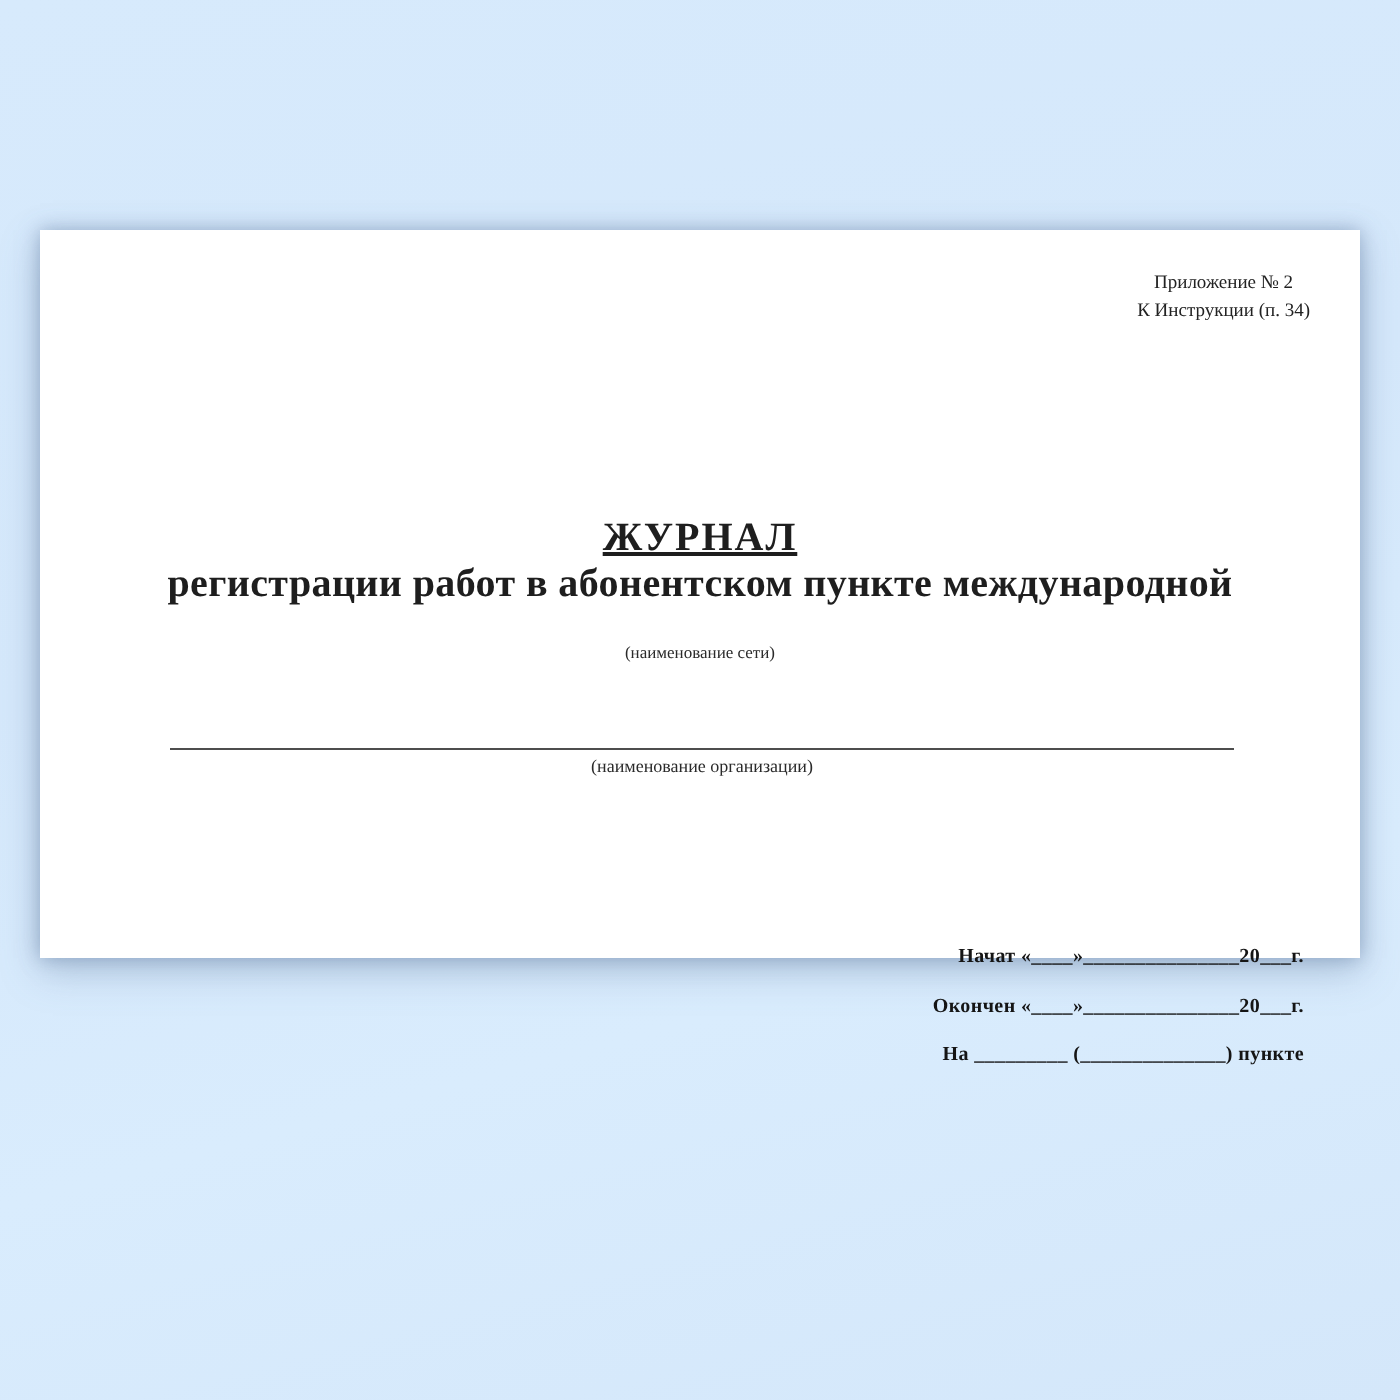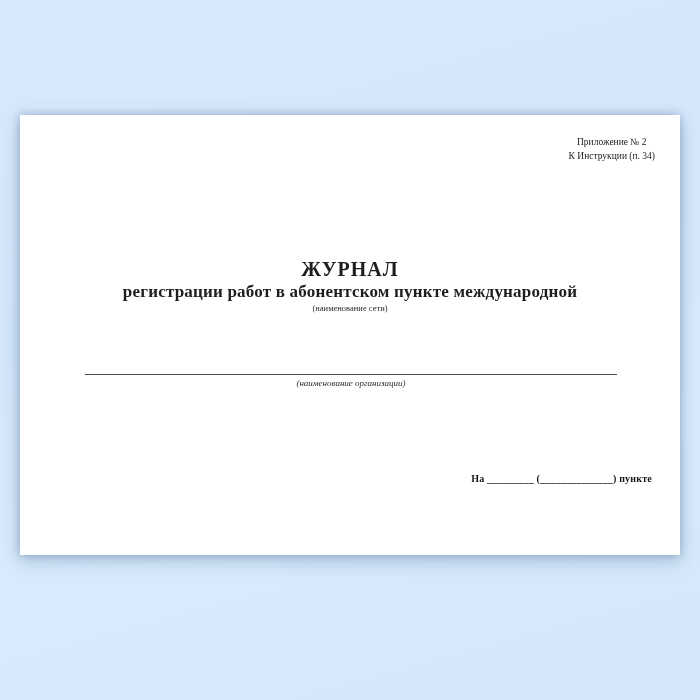--- a/index.html
+++ b/index.html
@@ -5,48 +5,48 @@
   html, body { margin: 0; padding: 0; }
   body {
     width: 700px; height: 700px; overflow: hidden;
     font-family: "Liberation Serif", "DejaVu Serif", serif;
   }
   .scene {
     position: relative; width: 700px; height: 700px;
     background: linear-gradient(165deg, #d7eafc 0%, #d5e8fb 40%, #d9ecfd 68%, #d4e7fa 100%);
   }
   .paper {
-    position: absolute; left: 20px; top: 115px; width: 660px; height: 440px;
+    position: absolute; left: 20px; top: 115px; width: 660px; height: 364px;
     background: #ffffff; color: #1e1e1e;
     box-shadow: 0 0 9px rgba(104,130,165,0.55), 0 7px 18px rgba(104,130,165,0.35);
   }
   .annotation {
     position: absolute; top: 20px; right: 25px;
     font-size: 9.5px; line-height: 14px; text-align: center; color: #222;
   }
   .title-block {
     position: absolute; top: 143px; left: 0; width: 100%; text-align: center;
   }
   .title-heading {
-    font-size: 20px; font-weight: bold; letter-spacing: 1px; line-height: 23px;
+    font-size: 20px; font-weight: bold; letter-spacing: 1px; line-height: 23px; text-decoration: underline;
   }
   .subtitle {
-    font-size: 17px; font-weight: bold; line-height: 22px; letter-spacing: 0.2px; text-align: center;
+    font-size: 20px; font-weight: bold; line-height: 22px; letter-spacing: 0.2px; text-align: center;
   }
   .title-caption {
-    font-size: 8.5px; margin-top: 0; color: #2a2a2a;
+    font-size: 8.5px; margin-top: 18px; color: #2a2a2a;
   }
   .org-block {
     position: absolute; left: 65px; top: 234px; width: 532px;
   }
   .org-line {
     height: 25px; border-bottom: 1.2px solid #4d4d4d;
   }
   .org-caption {
-    text-align: center; font-size: 9px; padding-top: 3px; color: #2a2a2a; font-style: italic;
+    text-align: center; font-size: 9px; padding-top: 3px; color: #2a2a2a;
   }
   .fields {
     position: absolute; top: 352px; right: 28px;
     text-align: right; font-size: 10px; font-weight: bold;
     line-height: 24.5px; letter-spacing: 0.2px; color: #151515;
   }
 </style>
 </head>
 <body>
 
@@ -63,17 +63,19 @@
       <div class="subtitle">регистрации работ в абонентском пункте международной</div>
       <div class="title-caption">(наименование сети)</div>
     </div>
 
     <div class="org-block">
       <div class="org-line"></div>
       <div class="org-caption">(наименование организации)</div>
     </div>
 
     <div class="fields">
+      <div>Начат «____»_______________20___г.</div>
+      <div>Окончен «____»_______________20___г.</div>
       <div>На _________ (______________) пункте</div>
     </div>
 
   </div>
 </div>
 
 </body></html>

